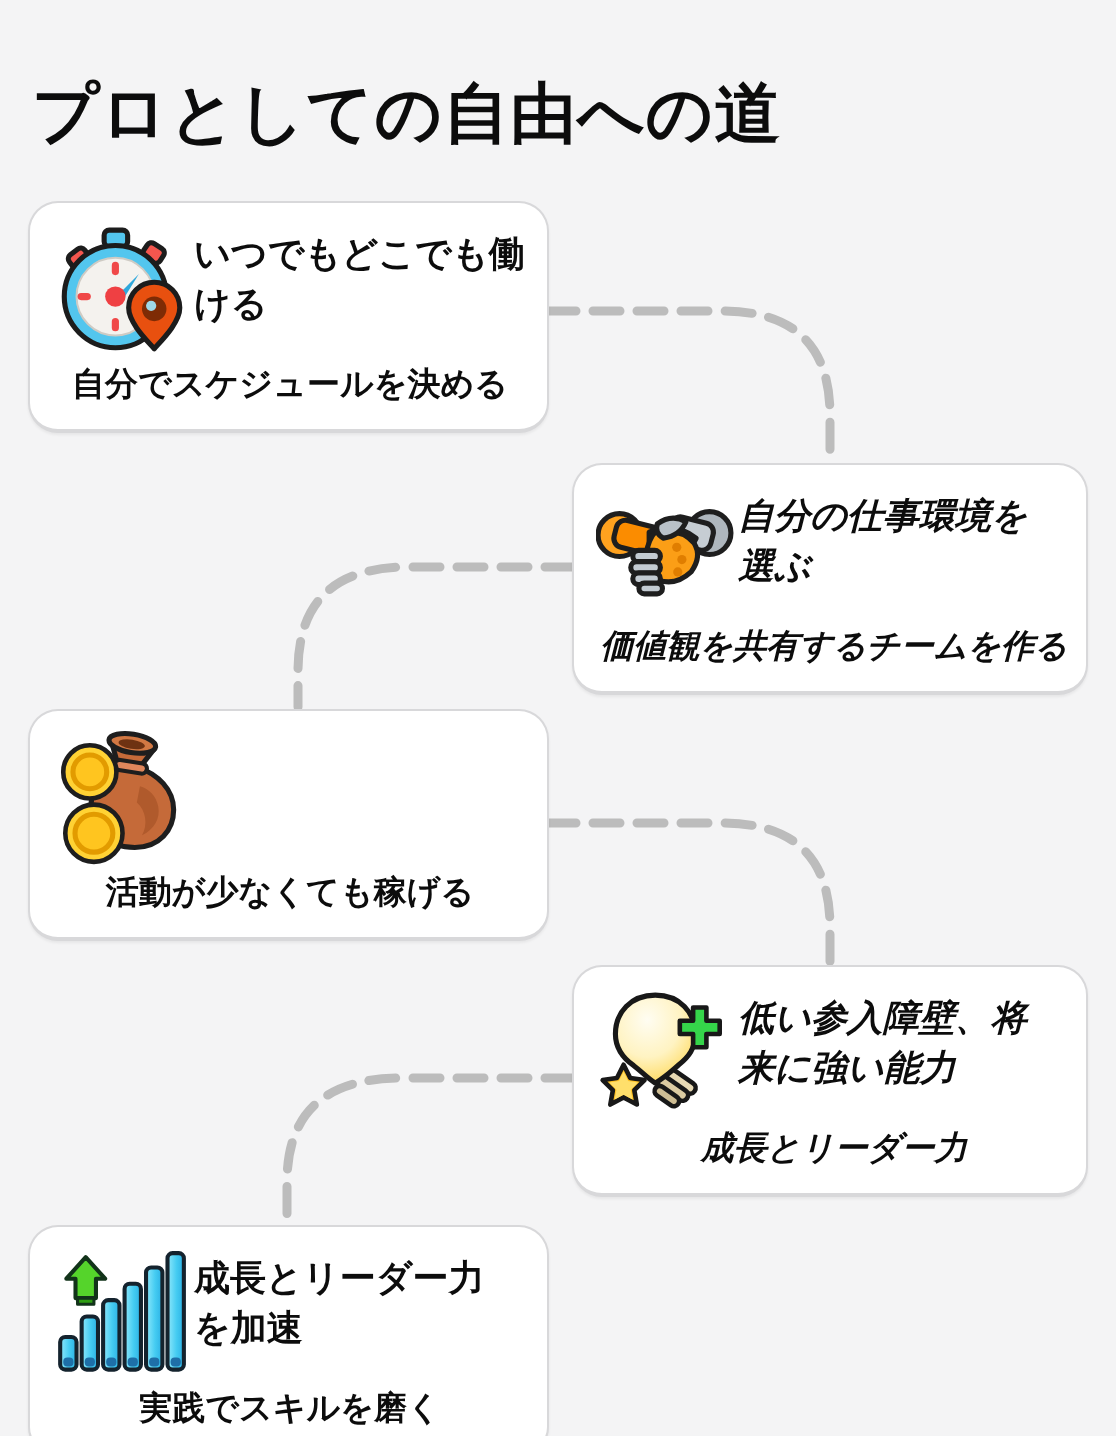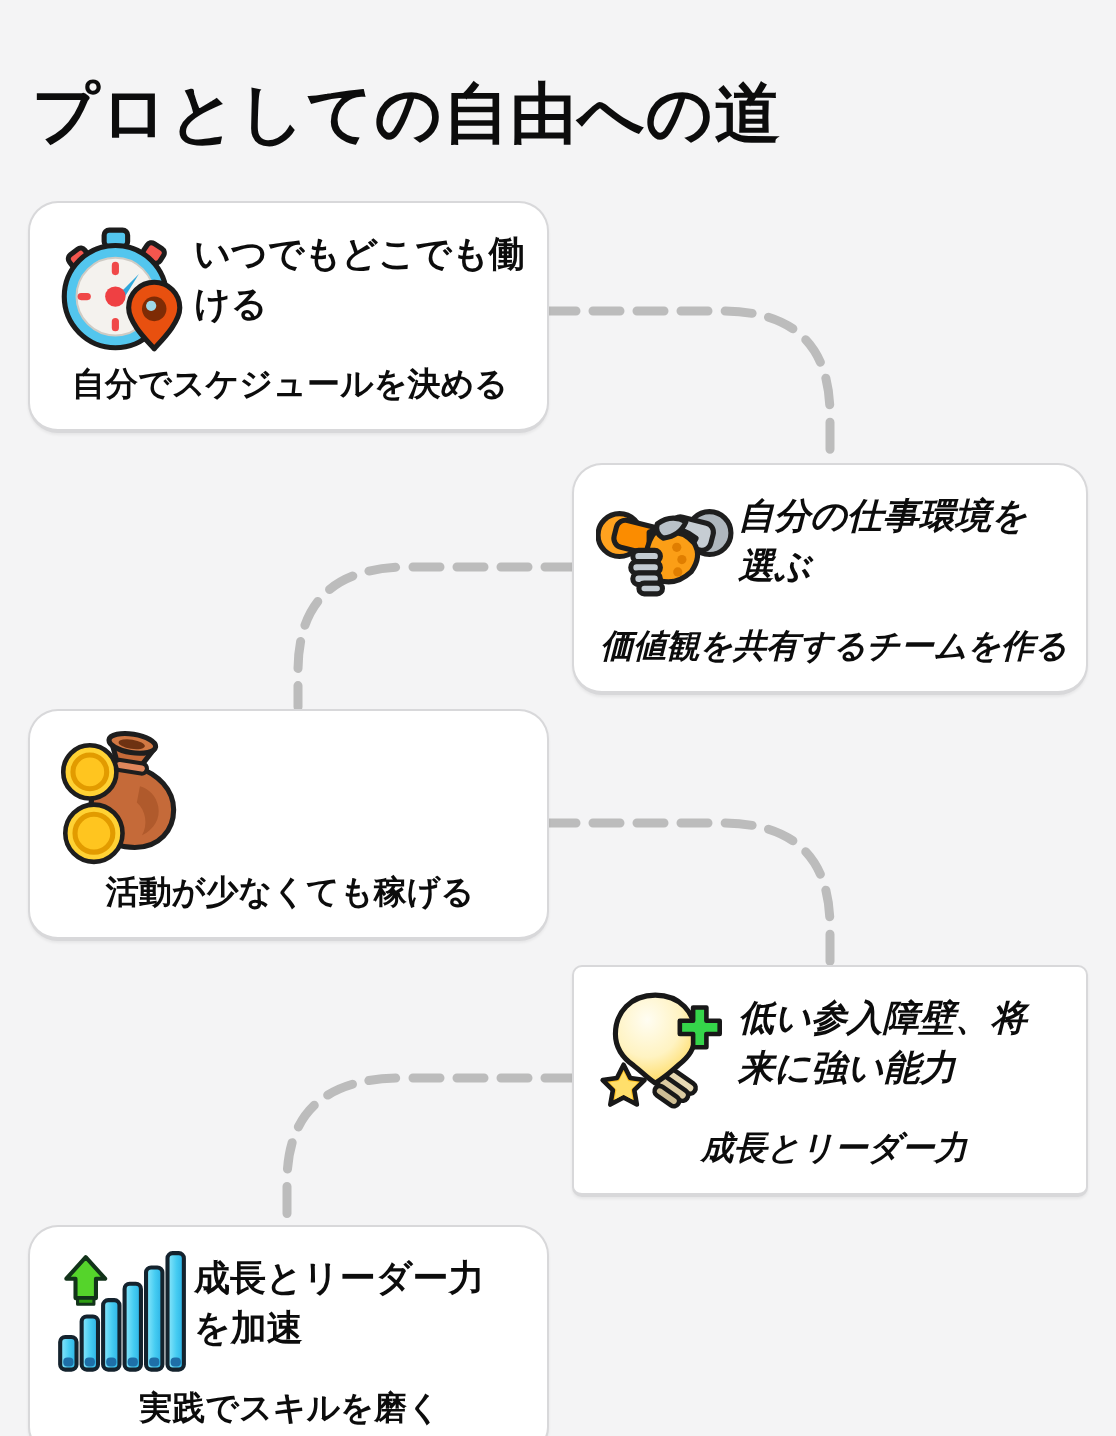--- a/index.html
+++ b/index.html
@@ -46,21 +46,21 @@
   }
   .card-subtitle{
     position:absolute;left:25px;top:160px;width:470px;
     font-size:33px;font-weight:700;line-height:1.3;
     color:var(--title-text);
     text-align:center;
   }
   .pos-1{left:28px;top:158px;}
   .pos-2{left:572px;top:420px;}
   .pos-3{left:28px;top:666px;}
-  .pos-4{left:572px;top:922px;border-radius:10px;}
+  .pos-4{left:572px;top:922px;}
   .pos-5{left:28px;top:1182px;padding-left:36px;}
 </style>
 </head>
 <body>
 
 <div class="canvas">
 
   <h1 class="page-title">プロとしての自由への道</h1>
 
   <svg class="connectors" viewBox="0 0 1116 1436" aria-hidden="true">

